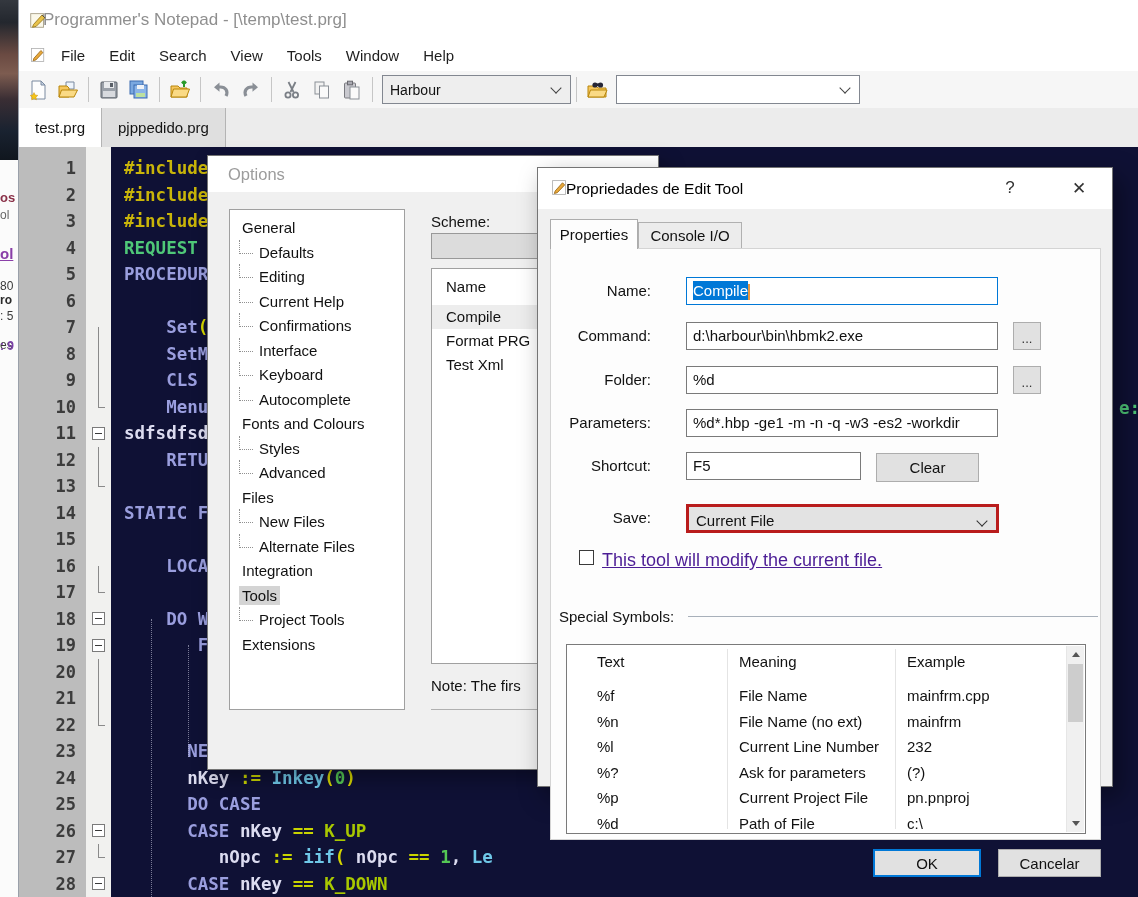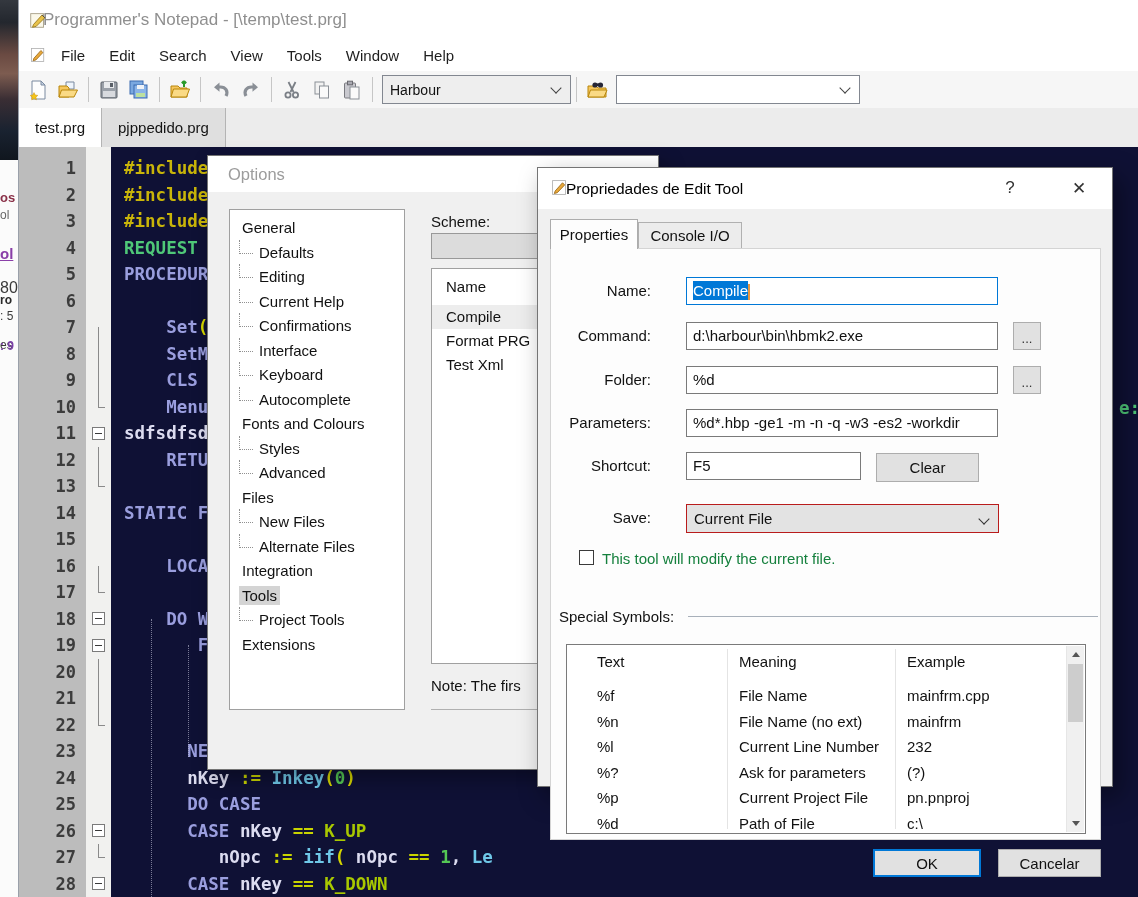--- a/index.html
+++ b/index.html
@@ -84,24 +84,24 @@
          white-space:nowrap;overflow:hidden;}
   .field.focus{border:1px solid #0078d7;}
   .seltext{background:#0078d7;color:#ffffff;padding:1px 0;}
   .caret{display:inline-block;width:2px;height:16px;background:#e8953d;vertical-align:middle;}
   .browse{position:absolute;left:475px;width:28px;height:28px;background:#e1e1e1;border:1px solid #adadad;
           box-sizing:border-box;font-size:13px;color:#333;display:flex;align-items:flex-end;justify-content:center;
           padding-bottom:3px;}
   .pushbtn{position:absolute;background:#e1e1e1;border:1px solid #adadad;box-sizing:border-box;
            font-size:15px;color:#111;display:flex;align-items:center;justify-content:center;}
   .pushbtn.deffocus{border:2px solid #0078d7;}
-  .savecombo{position:absolute;left:148px;width:313px;height:29px;background:#e3e3e3;border:1px solid #b91c1c;
+  .savecombo{position:absolute;left:148px;width:313px;height:29px;background:#e3e3e3;border:3px solid #b91c1c;
              box-sizing:border-box;font-size:15px;color:#111;line-height:27px;padding-left:7px;}
   .cb{position:absolute;width:15px;height:15px;background:#fff;border:1px solid #3a3a3a;box-sizing:border-box;}
-  .cblabel{position:absolute;font-size:15px;color:#15803d;}
+  .cblabel{position:absolute;font-size:18px;color:#4c1d95;text-decoration:underline;}
   .groupline{position:absolute;height:1px;background:#a8b0ba;}
   .symtable{position:absolute;background:#ffffff;border:1px solid #7a7a7a;box-sizing:border-box;overflow:hidden;}
   .sym-h{position:absolute;font-size:15px;color:#111;top:8px;}
   .sym-cell{position:absolute;font-size:15px;color:#111;white-space:nowrap;}
   .colsep{position:absolute;top:4px;bottom:4px;width:1px;background:#e4e4e4;}
   .sbar{position:absolute;right:1px;top:1px;bottom:1px;width:17px;background:#f0f0f0;border-left:1px solid #e6e6e6;}
   .sarrow{position:absolute;left:0;width:17px;height:17px;display:flex;align-items:center;justify-content:center;}
   .tri-up{width:0;height:0;border-left:4px solid transparent;border-right:4px solid transparent;border-bottom:5px solid #555;}
   .tri-dn{width:0;height:0;border-left:4px solid transparent;border-right:4px solid transparent;border-top:5px solid #555;}
   .sthumb{position:absolute;left:1px;width:15px;background:#cdcdcd;}
@@ -110,21 +110,21 @@
 <body>
 
 <div class="stage">
 
   <div class="abs deskstrip">
     <div class="abs photo"></div>
     <div id="frags">
         <div class="abs frag" style="top: 190px; font-size: 13px; color: rgb(138, 48, 72); font-weight: bold;">os</div>
         <div class="abs frag" style="top: 208px; font-size: 12px; color: rgb(102, 102, 102);">ol</div>
         <div class="abs frag" style="top: 245px; font-size: 15px; color: rgb(138, 63, 168); font-weight: bold; text-decoration: underline;">ol</div>
-        <div class="abs frag" style="top: 279px; font-size: 16px; color: rgb(58, 58, 58);">80</div>
+        <div class="abs frag" style="top: 279px; font-size: 12px; color: rgb(58, 58, 58);">80</div>
         <div class="abs frag" style="top: 293px; font-size: 12px; color: rgb(42, 42, 42); font-weight: bold;">ro</div>
         <div class="abs frag" style="top: 309px; font-size: 12px; color: rgb(58, 58, 58);">: 5</div>
         <div class="abs frag" style="top: 324px; font-size: 12px; color: rgb(58, 58, 58); margin-top: 14px;">es</div>
         <div class="abs frag" style="top: 339px; font-size: 12px; color: rgb(122, 63, 168); font-weight: bold;">: 9</div>
       </div>
   </div>
 
   <div class="abs appwin">
 
     <div class="abs titlebar">

